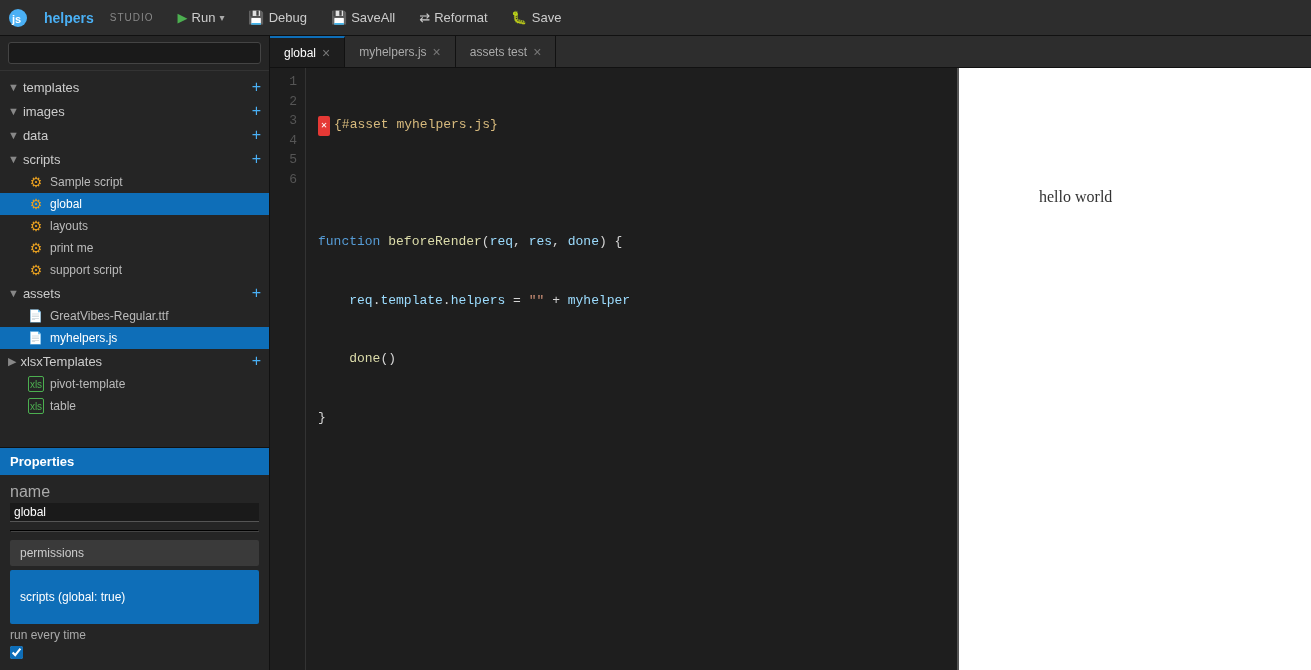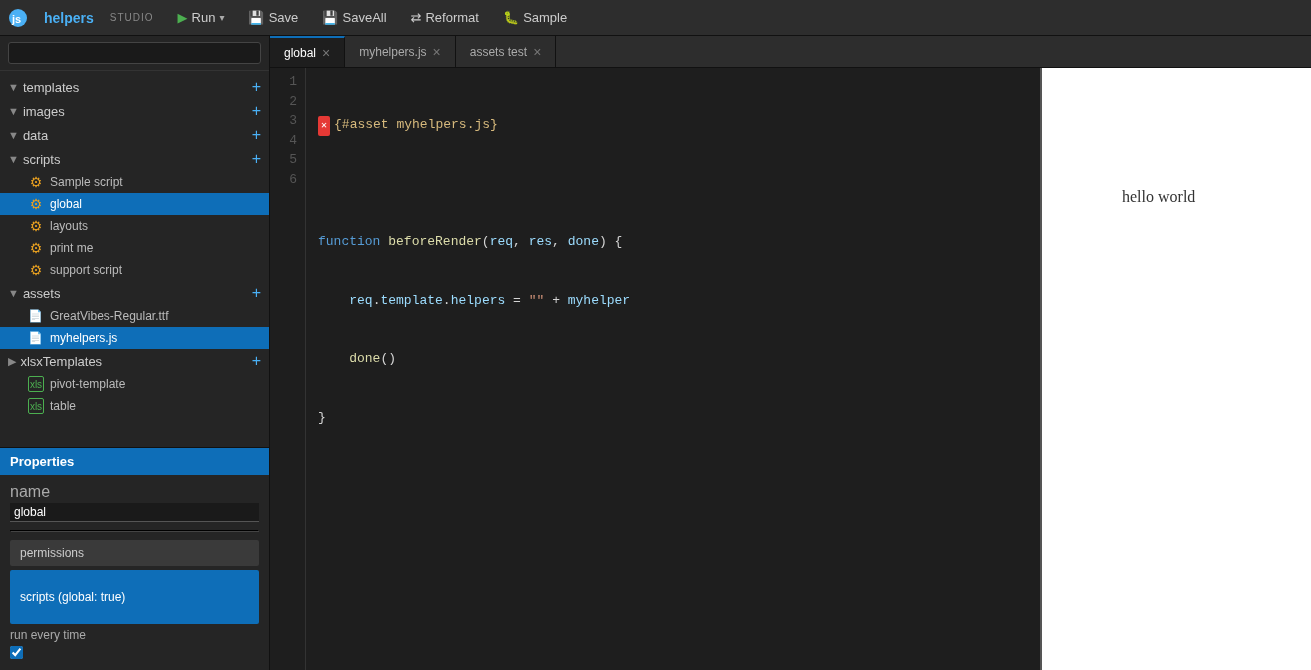--- a/index.html
+++ b/index.html
@@ -111,21 +111,21 @@
     .tab .close { color: #777; font-size: 14px; cursor: pointer; line-height: 1; }
 
     
     #editor-split {
       display: flex; flex: 1; overflow: hidden;
     }
     #code-editor {
       flex: 1; background: #1e1e1e; overflow: auto; position: relative;
     }
     #preview-panel {
-      width: 271px; background: #fff; border-left: 2px solid #555; flex-shrink: 0; display: flex; align-items: flex-start; justify-content: flex-start; padding: 20px;
+      width: 354px; background: #fff; border-left: 2px solid #555; flex-shrink: 0; display: flex; align-items: flex-start; justify-content: flex-start; padding: 20px;
     }
     #preview-panel .hello-world { color: #333; font-size: 16px; font-family: Georgia, serif; margin-top: 100px; margin-left: 60px; }
 
     
     #code-content {
       display: flex; min-height: 100%;
     }
     #line-numbers {
       width: 36px; background: #1e1e1e; color: #555; font-family: 'Courier New', monospace; font-size: 13px; padding: 4px 0; text-align: right; padding-right: 8px; flex-shrink: 0; line-height: 1.5;
       border-right: 1px solid #333;
@@ -168,36 +168,36 @@
   </div>
 
   <button class="toolbar-btn">
     <span style="color:#4caf50;">▶</span>
     <span>Run</span>
     <span class="arrow">▾</span>
   </button>
 
   <button class="toolbar-btn">
     <span>💾</span>
-    <span>Save</span>
+    <span>Debug</span>
   </button>
 
   <button class="toolbar-btn">
     <span>💾</span>
     <span>SaveAll</span>
   </button>
 
   <button class="toolbar-btn">
     <span>⇄</span>
     <span>Reformat</span>
   </button>
 
   <button class="toolbar-btn">
     <span>🐛</span>
-    <span>Sample</span>
+    <span>Save</span>
   </button>
 </div>
 
 <div id="main">
 
   <div id="sidebar">
     <div id="sidebar-search">
       <input type="text" style="width: 100%; background: rgb(26, 26, 26); border: 1px solid rgb(68, 68, 68); color: rgb(204, 204, 204); padding: 3px 6px; border-radius: 3px; font-size: 12px; outline: none;" placeholder="">
     </div>
 

